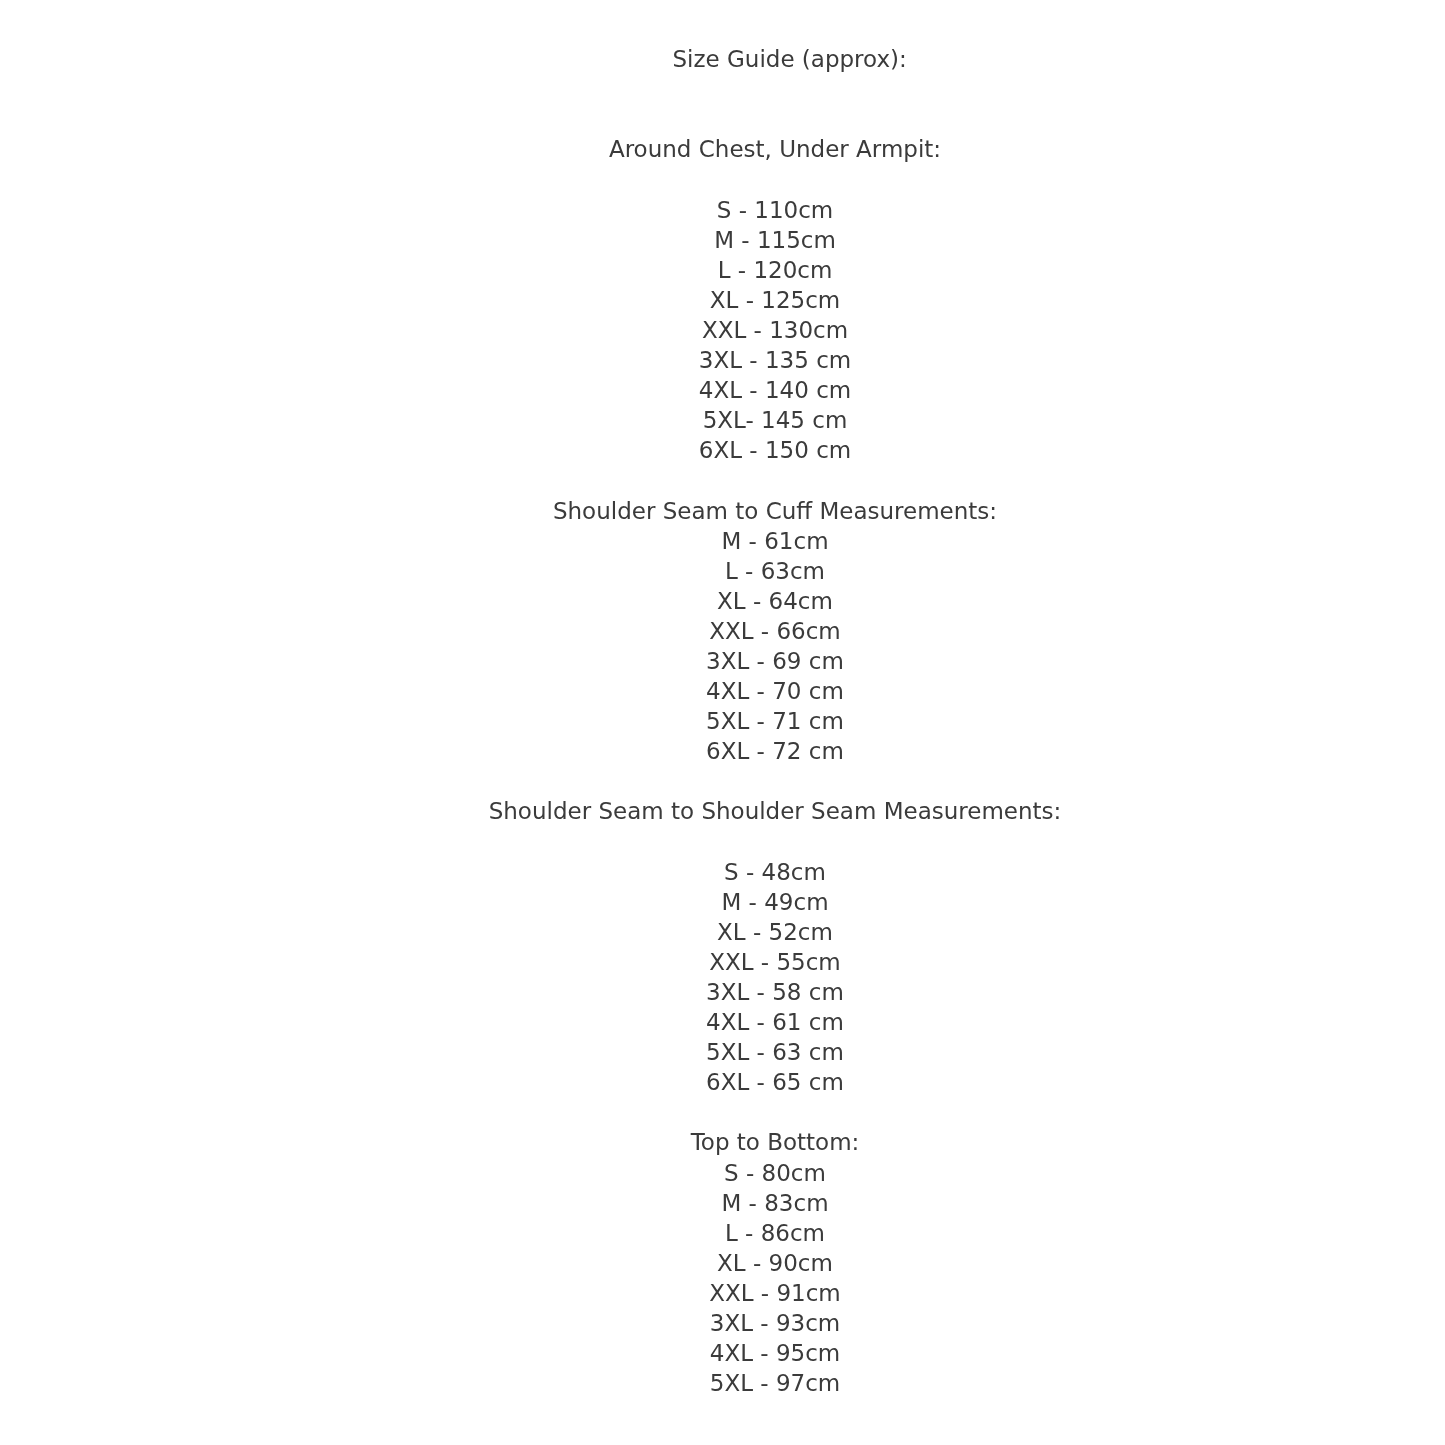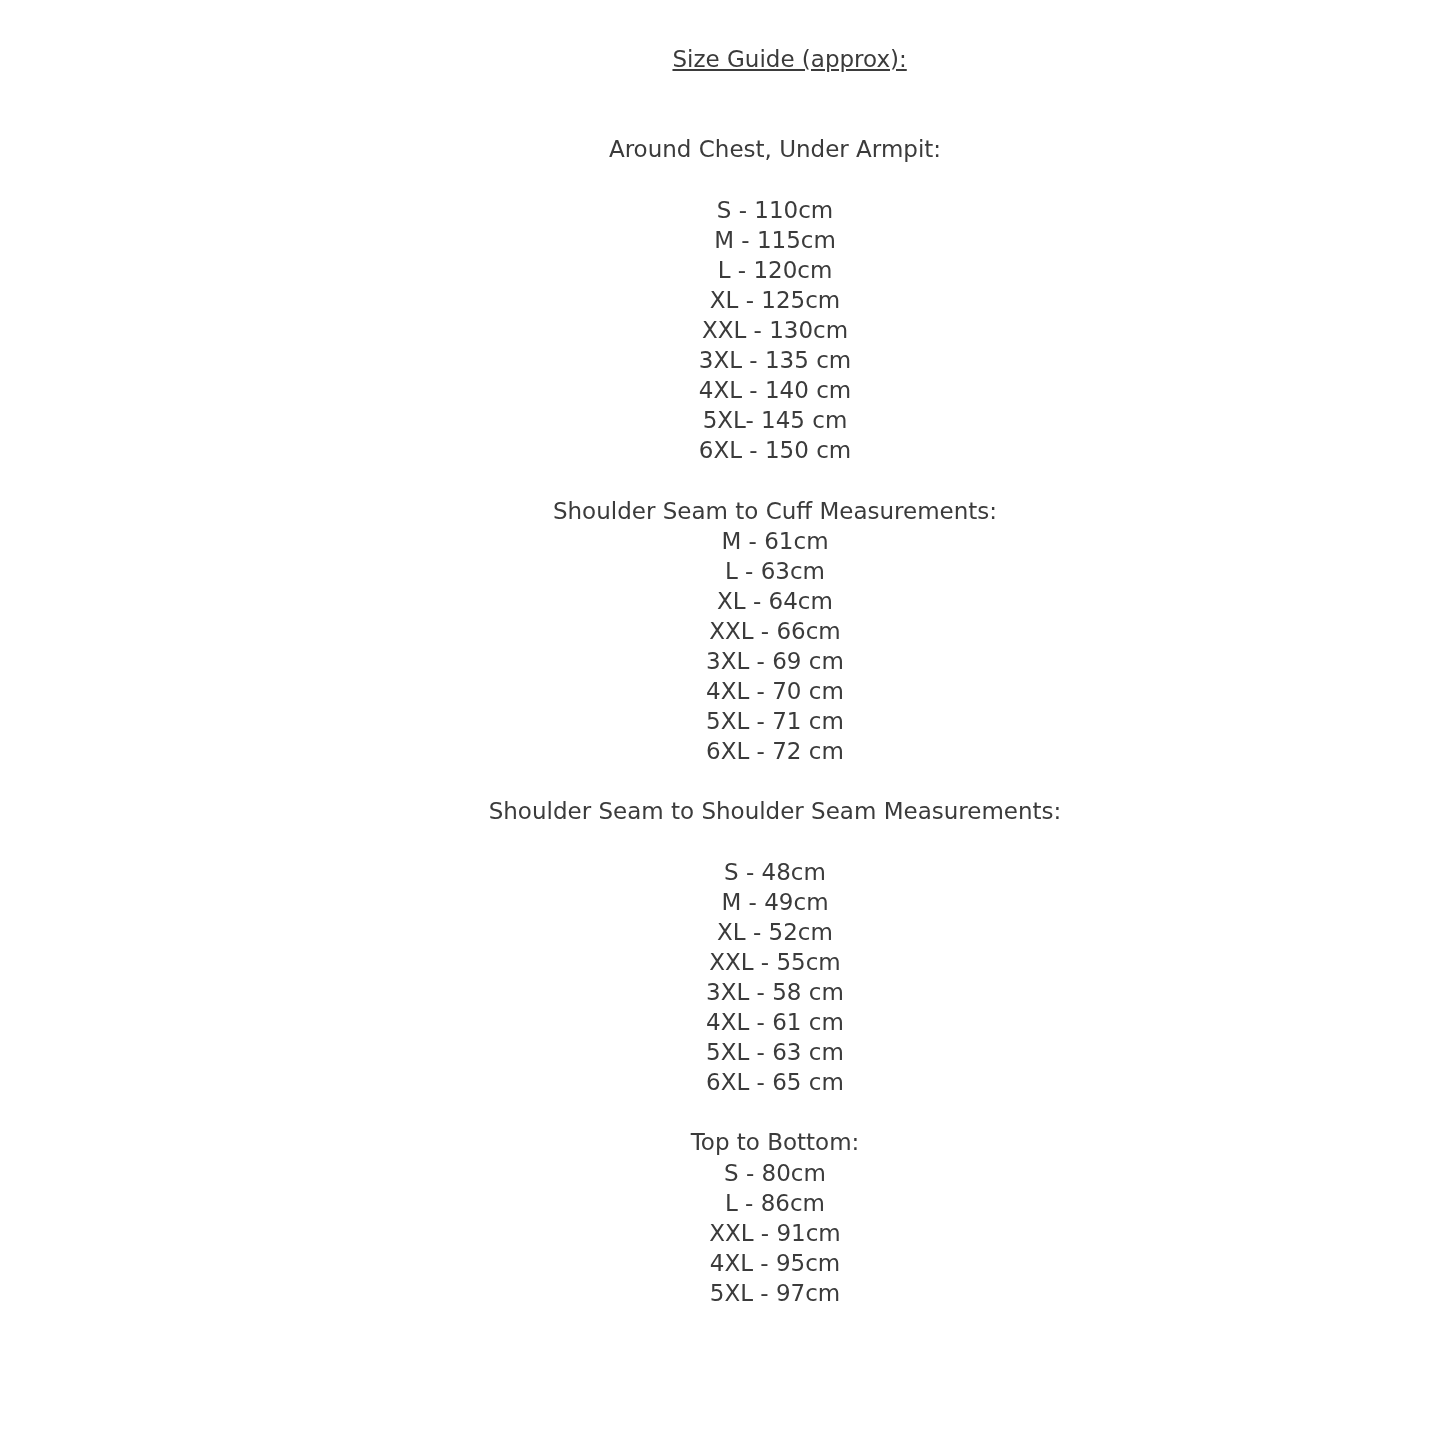--- a/index.html
+++ b/index.html
@@ -18,21 +18,20 @@
     line-height: 30.1px;
     color: #3b3b3b;
     text-align: center;
     overflow: hidden;
   }
   .line {
     min-height: 30.1px;
     white-space: pre;
   }
   .title {
-    text-decoration: underline;
     text-align: center;
   }
 </style>
 </head>
 <body>
 
 <div class="doc">
   <div class="line">
     <span class="title">Size Guide (approx):</span>
   </div>
@@ -66,18 +65,21 @@
       <div class="line">M - 49cm</div>
       <div class="line">XL - 52cm</div>
       <div class="line">XXL - 55cm</div>
       <div class="line">3XL - 58 cm</div>
       <div class="line">4XL - 61 cm</div>
       <div class="line">5XL - 63 cm</div>
       <div class="line">6XL - 65 cm</div>
       <div class="line"></div>
       <div class="line">Top to Bottom:</div>
       <div class="line">S - 80cm</div>
+      <div class="line">M - 83cm</div>
       <div class="line">L - 86cm</div>
+      <div class="line">XL - 90cm</div>
       <div class="line">XXL - 91cm</div>
+      <div class="line">3XL - 93cm</div>
       <div class="line">4XL - 95cm</div>
       <div class="line">5XL - 97cm</div>
     </div>
 </div>
 
 </body></html>

